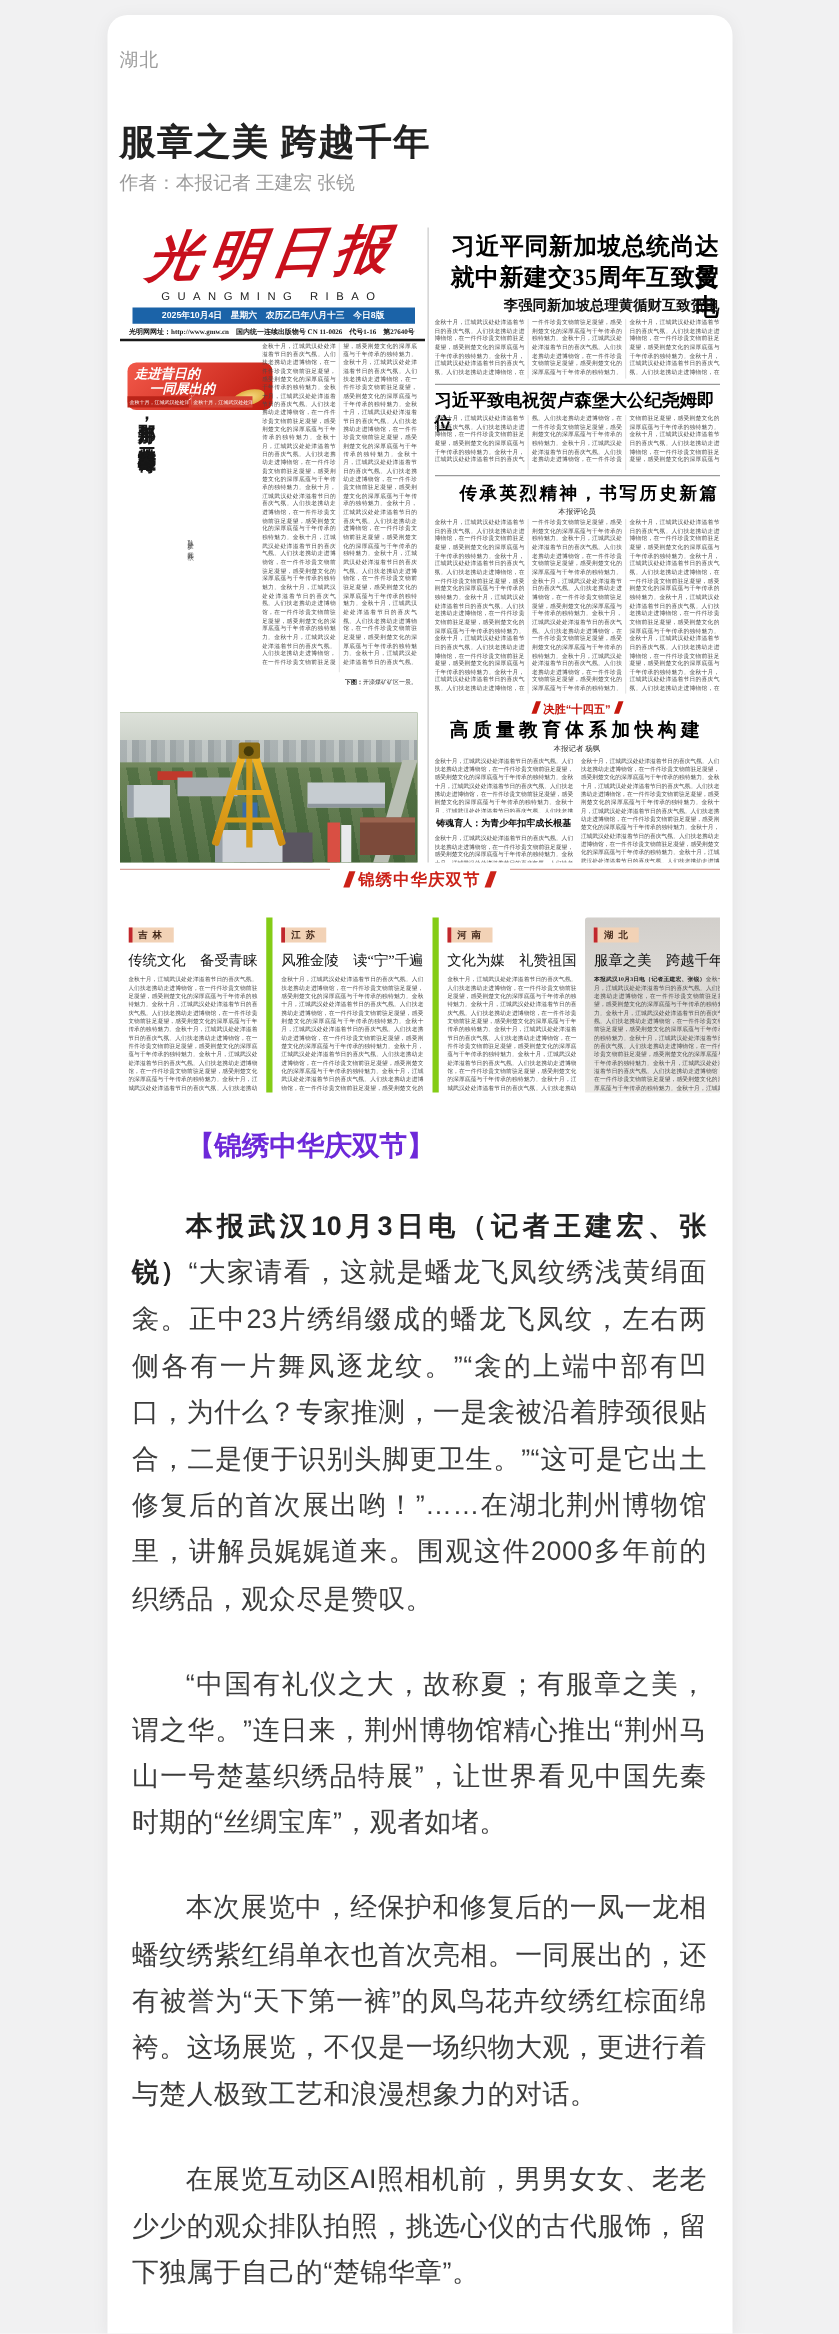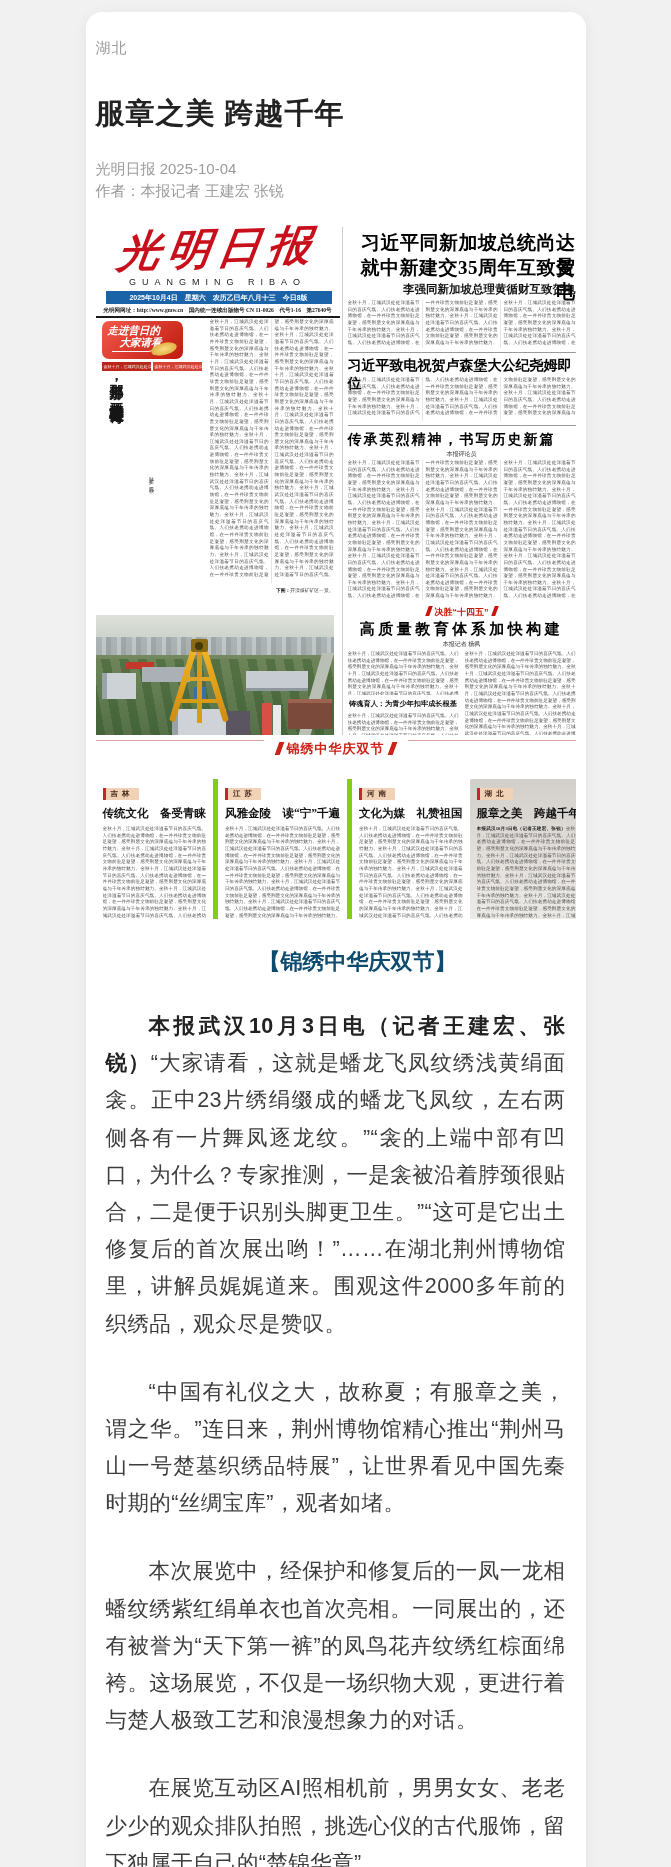--- a/index.html
+++ b/index.html
@@ -30,21 +30,21 @@
                color:#222; font-family:"Liberation Sans",sans-serif; }
   .np-datebar { left:10px; top:70px; width:226px; height:13px; background:#1b63a8; color:#fff;
                 font-size:7px; line-height:13px; text-align:center; font-weight:bold;
                 font-family:"Liberation Sans",sans-serif; white-space:nowrap; }
   .np-info { left:0; top:86px; width:244px; text-align:center; font-size:5.6px; color:#222;
              white-space:nowrap; font-weight:bold; }
   .np-rule { left:0; top:95px; width:244px; height:1.6px; background:#1a1a1a; }
   .np-vline { left:246px; top:6px; width:1px; height:508px; background:#ccc; }
   .np-hr { left:252px; width:228px; height:1px; background:#9a9a9a; }
 
-  .np-badge { left:6px; top:100px; width:81px; height:38px; border-radius:7px;
+  .np-badge { left:6px; top:114px; width:116px; height:38px; border-radius:7px;
               background:linear-gradient(135deg,#f2594a,#c01a0f); color:#fff; padding:4px 6px;
               font-style:italic; font-weight:bold; font-size:10.5px; line-height:12px; }
   .np-badge .in { padding-left:12px; }
   .np-badge .arrow { position:absolute; left:10px; bottom:7px; width:44px; height:8px;
                      border-bottom:1.6px solid #fff; border-radius:0 0 14px 0; }
   .np-badge .arrow:after { content:""; position:absolute; right:-5px; bottom:-4px;
                      border:4px solid transparent; border-left-color:#fff; }
   .np-badge .gold { position:absolute; right:6px; bottom:4px; width:26px; height:12px; border-radius:50%;
                      background:radial-gradient(#f9dd86,#d79c28); transform:rotate(-14deg); }
   .np-redstrip { left:6px; top:141px; width:100px; height:9px; display:flex; gap:2px; }
@@ -54,21 +54,21 @@
 
   .np-vert-head { left:6px; top:152px; width:30px; height:240px; writing-mode:vertical-rl;
                   font-size:14.2px; font-weight:900; color:#161616; letter-spacing:.8px; line-height:30px; }
   .np-vert-by { left:46px; top:252px; width:12px; height:80px; writing-mode:vertical-rl;
                 font-size:5px; color:#555; letter-spacing:1px; }
 
   .np-h1 { left:252px; width:228px; text-align:right; font-weight:900; color:#000;
            font-size:19px; line-height:24px; letter-spacing:.5px; }
   .np-sub { left:252px; top:61px; width:228px; text-align:right; font-weight:bold; font-size:11.5px; color:#111; }
   .np-h2 { left:252px; top:136px; width:228px; text-align:left; font-weight:900; font-size:14px; color:#000; }
-  .np-h3 { left:252px; top:210px; width:228px; text-align:left; font-weight:900; font-size:14px;
+  .np-h3 { left:252px; top:210px; width:228px; text-align:right; font-weight:900; font-size:14px;
            letter-spacing:2px; color:#000; }
   .np-byline { left:252px; width:228px; text-align:center; font-size:6px; color:#333; }
   .np-badge2 { left:252px; top:385px; width:228px; text-align:center; color:#c6170d; font-weight:900;
                font-size:9px; font-family:"Liberation Sans",sans-serif; }
   .np-badge2 i { display:inline-block; width:4px; height:10px; background:#c6170d;
                  transform:skewX(-20deg); margin:0 4px; vertical-align:-1px; }
   .np-h4 { left:252px; top:399px; width:228px; text-align:center; font-weight:900; font-size:15px;
            letter-spacing:3.5px; color:#000; }
   .np-cross { font-weight:900; font-size:7.2px; color:#111; text-align:center; margin:4px 0; }
   .np-caption { left:114px; top:366px; width:124px; font-size:4.8px; color:#333; text-align:right; }
@@ -112,40 +112,39 @@
   .np-banner i { display:inline-block; width:5px; height:13px; background:#cc2218;
                  transform:skewX(-20deg); margin:0 5px; vertical-align:-2px; }
   .np-regions { left:0; top:558px; width:480px; height:158px; display:grid;
                 grid-template-columns:1fr 1fr 1fr 1fr; }
   .np-col { padding:3px 7px 0; border-left:5px solid #84cc16; }
   .np-col:first-child { border-left:none; }
   .np-col.hl { background:linear-gradient(180deg,#d2cfcb 0%,#e5e2de 55%,#efedea 100%);
                border-left:none; border-radius:2px; }
   .chip { display:inline-block; background:#f2d2b6; border-left:3px solid #c1272d;
           padding:1px 5px 1px 5px; font-size:7.5px; font-weight:bold; letter-spacing:4px; color:#42281a; }
-  .np-col h4 { text-align:center; font-size:11.5px; font-weight:700; color:#111;
+  .np-col h4 { text-align:center; font-size:11.5px; font-weight:400; color:#111;
                margin:6px 0 5px; white-space:nowrap; }
   .np-col .tiny { height:112px; }
   .np-col .tiny b { color:#222; }
 
   
   .article { padding:0 10px; }
-  .section-tag { margin-top:28px; font-size:22px; font-weight:800; color:#0c4a6e; text-indent:2em;text-align:center; }
+  .section-tag { margin-top:28px; font-size:22px; font-weight:800; color:#6d28d9; text-indent:2em; }
   .article p { margin-top:31px; font-size:21.5px; line-height:1.73; color:#3c3c3c;
                text-align:justify; text-indent:2em; letter-spacing:.4px; }
   .article p .lead { font-weight:800; color:#222; }
 </style>
 </head>
 <body>
 
 <div class="card">
 
   <div class="category">湖北</div>
   <h1 class="title">服章之美 跨越千年</h1>
-  <div class="meta">光明日报 2025-10-04</div>
   <div class="author">作者：本报记者 王建宏 张锐</div>
 
   <div class="np">
 
     <div class="abs np-logo">光明日报</div>
     <div class="abs np-pinyin">GUANGMING RIBAO</div>
     <div class="abs np-datebar">2025年10月4日　星期六　农历乙巳年八月十三　今日8版</div>
     <div class="abs np-info">光明网网址：http://www.gmw.cn　国内统一连续出版物号 CN 11-0026　代号1-16　第27640号</div>
     <div class="abs np-rule"></div>
     <div class="abs np-vline"></div>
@@ -171,21 +170,21 @@
       <div style="flex:1">
         <div class="tiny" style="height:44px">金秋十月，江城武汉处处洋溢着节日的喜庆气氛。人们扶老携幼走进博物馆，在一件件珍贵文物前驻足凝望，感受荆楚文化的深厚底蕴与千年传承的独特魅力。金秋十月，江城武汉处处洋溢着节日的喜庆气氛。人们扶老携幼走进博物馆，在一件件珍贵文物前驻足凝望，感受荆楚文化的深厚底蕴与千年传承的独特魅力。金秋十月，江城武汉处处洋溢着节日的喜庆气氛。人们扶老携幼走进博物馆，在一件件珍贵文物前驻足凝望，感受荆楚文化的深厚底蕴与千年传承的独特魅力。金秋十月，江城武汉处处洋溢着节日的喜庆气氛。人们扶老携幼走进博物馆，在一件件珍贵文物前驻足凝望，感受荆楚文化的深厚底蕴与千年传承的独特魅力。</div>
         <div class="np-cross">铸魂育人：为青少年扣牢成长根基</div>
         <div class="tiny" style="height:22px">金秋十月，江城武汉处处洋溢着节日的喜庆气氛。人们扶老携幼走进博物馆，在一件件珍贵文物前驻足凝望，感受荆楚文化的深厚底蕴与千年传承的独特魅力。金秋十月，江城武汉处处洋溢着节日的喜庆气氛。人们扶老携幼走进博物馆，在一件件珍贵文物前驻足凝望，感受荆楚文化的深厚底蕴与千年传承的独特魅力。</div>
       </div>
       <div class="tiny" style="flex:1;height:84px">金秋十月，江城武汉处处洋溢着节日的喜庆气氛。人们扶老携幼走进博物馆，在一件件珍贵文物前驻足凝望，感受荆楚文化的深厚底蕴与千年传承的独特魅力。金秋十月，江城武汉处处洋溢着节日的喜庆气氛。人们扶老携幼走进博物馆，在一件件珍贵文物前驻足凝望，感受荆楚文化的深厚底蕴与千年传承的独特魅力。金秋十月，江城武汉处处洋溢着节日的喜庆气氛。人们扶老携幼走进博物馆，在一件件珍贵文物前驻足凝望，感受荆楚文化的深厚底蕴与千年传承的独特魅力。金秋十月，江城武汉处处洋溢着节日的喜庆气氛。人们扶老携幼走进博物馆，在一件件珍贵文物前驻足凝望，感受荆楚文化的深厚底蕴与千年传承的独特魅力。金秋十月，江城武汉处处洋溢着节日的喜庆气氛。人们扶老携幼走进博物馆，在一件件珍贵文物前驻足凝望，感受荆楚文化的深厚底蕴与千年传承的独特魅力。金秋十月，江城武汉处处洋溢着节日的喜庆气氛。人们扶老携幼走进博物馆，在一件件珍贵文物前驻足凝望，感受荆楚文化的深厚底蕴与千年传承的独特魅力。金秋十月，江城武汉处处洋溢着节日的喜庆气氛。人们扶老携幼走进博物馆，在一件件珍贵文物前驻足凝望，感受荆楚文化的深厚底蕴与千年传承的独特魅力。金秋十月，江城武汉处处洋溢着节日的喜庆气氛。人们扶老携幼走进博物馆，在一件件珍贵文物前驻足凝望，感受荆楚文化的深厚底蕴与千年传承的独特魅力。</div>
     </div>
 
     <div class="abs np-badge">
       <div>走进昔日的</div>
-      <div class="in">大家请看</div>
+      <div class="in">一同展出的</div>
       <div class="arrow"></div>
       <div class="gold"></div>
     </div>
     <div class="abs np-redstrip">
       <div>金秋十月，江城武汉处处洋溢着节日的喜庆气氛。人们扶老携幼走进博物馆，在一件件珍贵文物前驻足凝望，感受荆楚文化的深厚底蕴与千年传承的独特魅力。</div>
       <div>金秋十月，江城武汉处处洋溢着节日的喜庆气氛。人们扶老携幼走进博物馆，在一件件珍贵文物前驻足凝望，感受荆楚文化的深厚底蕴与千年传承的独特魅力。</div>
     </div>
     <div class="abs np-vert-head">那年那月，开滦煤矿那段英雄传奇</div>
     <div class="abs np-vert-by">耿建扩　陈元秋</div>
     <div class="abs tiny c2" style="left:114px;top:98px;width:124px;height:264px">金秋十月，江城武汉处处洋溢着节日的喜庆气氛。人们扶老携幼走进博物馆，在一件件珍贵文物前驻足凝望，感受荆楚文化的深厚底蕴与千年传承的独特魅力。金秋十月，江城武汉处处洋溢着节日的喜庆气氛。人们扶老携幼走进博物馆，在一件件珍贵文物前驻足凝望，感受荆楚文化的深厚底蕴与千年传承的独特魅力。金秋十月，江城武汉处处洋溢着节日的喜庆气氛。人们扶老携幼走进博物馆，在一件件珍贵文物前驻足凝望，感受荆楚文化的深厚底蕴与千年传承的独特魅力。金秋十月，江城武汉处处洋溢着节日的喜庆气氛。人们扶老携幼走进博物馆，在一件件珍贵文物前驻足凝望，感受荆楚文化的深厚底蕴与千年传承的独特魅力。金秋十月，江城武汉处处洋溢着节日的喜庆气氛。人们扶老携幼走进博物馆，在一件件珍贵文物前驻足凝望，感受荆楚文化的深厚底蕴与千年传承的独特魅力。金秋十月，江城武汉处处洋溢着节日的喜庆气氛。人们扶老携幼走进博物馆，在一件件珍贵文物前驻足凝望，感受荆楚文化的深厚底蕴与千年传承的独特魅力。金秋十月，江城武汉处处洋溢着节日的喜庆气氛。人们扶老携幼走进博物馆，在一件件珍贵文物前驻足凝望，感受荆楚文化的深厚底蕴与千年传承的独特魅力。金秋十月，江城武汉处处洋溢着节日的喜庆气氛。人们扶老携幼走进博物馆，在一件件珍贵文物前驻足凝望，感受荆楚文化的深厚底蕴与千年传承的独特魅力。金秋十月，江城武汉处处洋溢着节日的喜庆气氛。人们扶老携幼走进博物馆，在一件件珍贵文物前驻足凝望，感受荆楚文化的深厚底蕴与千年传承的独特魅力。金秋十月，江城武汉处处洋溢着节日的喜庆气氛。人们扶老携幼走进博物馆，在一件件珍贵文物前驻足凝望，感受荆楚文化的深厚底蕴与千年传承的独特魅力。金秋十月，江城武汉处处洋溢着节日的喜庆气氛。人们扶老携幼走进博物馆，在一件件珍贵文物前驻足凝望，感受荆楚文化的深厚底蕴与千年传承的独特魅力。金秋十月，江城武汉处处洋溢着节日的喜庆气氛。人们扶老携幼走进博物馆，在一件件珍贵文物前驻足凝望，感受荆楚文化的深厚底蕴与千年传承的独特魅力。金秋十月，江城武汉处处洋溢着节日的喜庆气氛。人们扶老携幼走进博物馆，在一件件珍贵文物前驻足凝望，感受荆楚文化的深厚底蕴与千年传承的独特魅力。金秋十月，江城武汉处处洋溢着节日的喜庆气氛。人们扶老携幼走进博物馆，在一件件珍贵文物前驻足凝望，感受荆楚文化的深厚底蕴与千年传承的独特魅力。金秋十月，江城武汉处处洋溢着节日的喜庆气氛。人们扶老携幼走进博物馆，在一件件珍贵文物前驻足凝望，感受荆楚文化的深厚底蕴与千年传承的独特魅力。金秋十月，江城武汉处处洋溢着节日的喜庆气氛。人们扶老携幼走进博物馆，在一件件珍贵文物前驻足凝望，感受荆楚文化的深厚底蕴与千年传承的独特魅力。</div>

